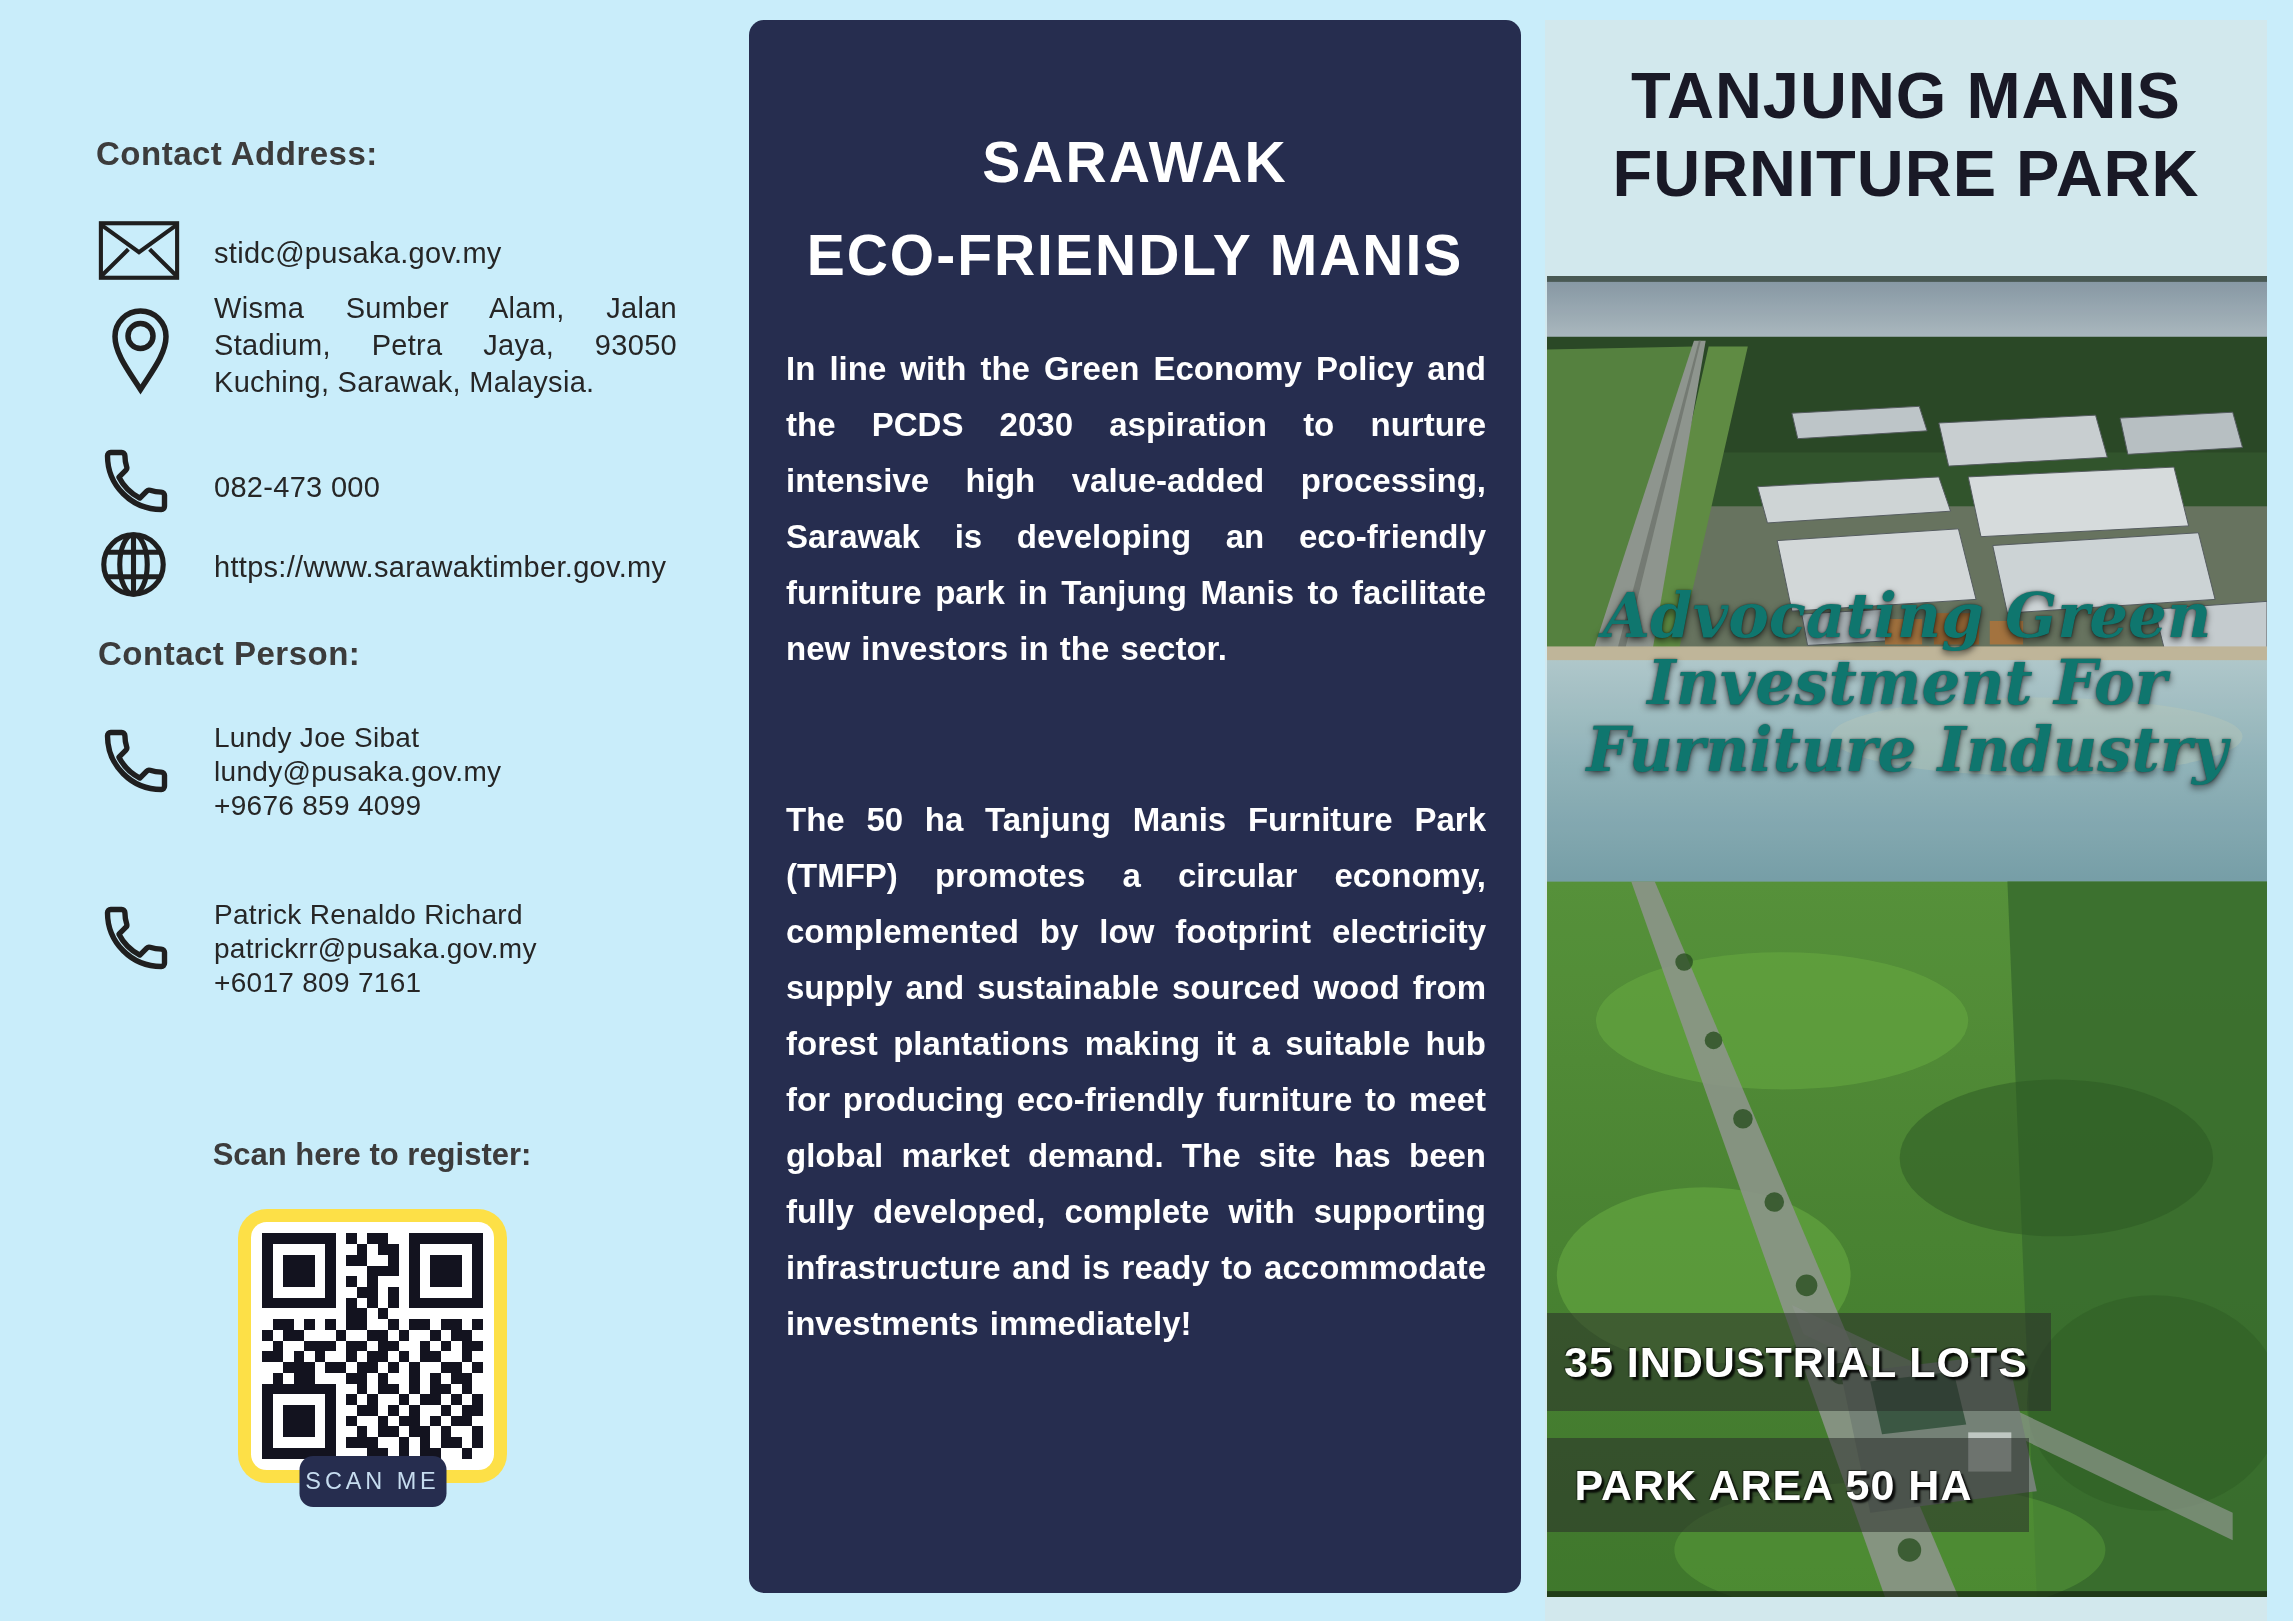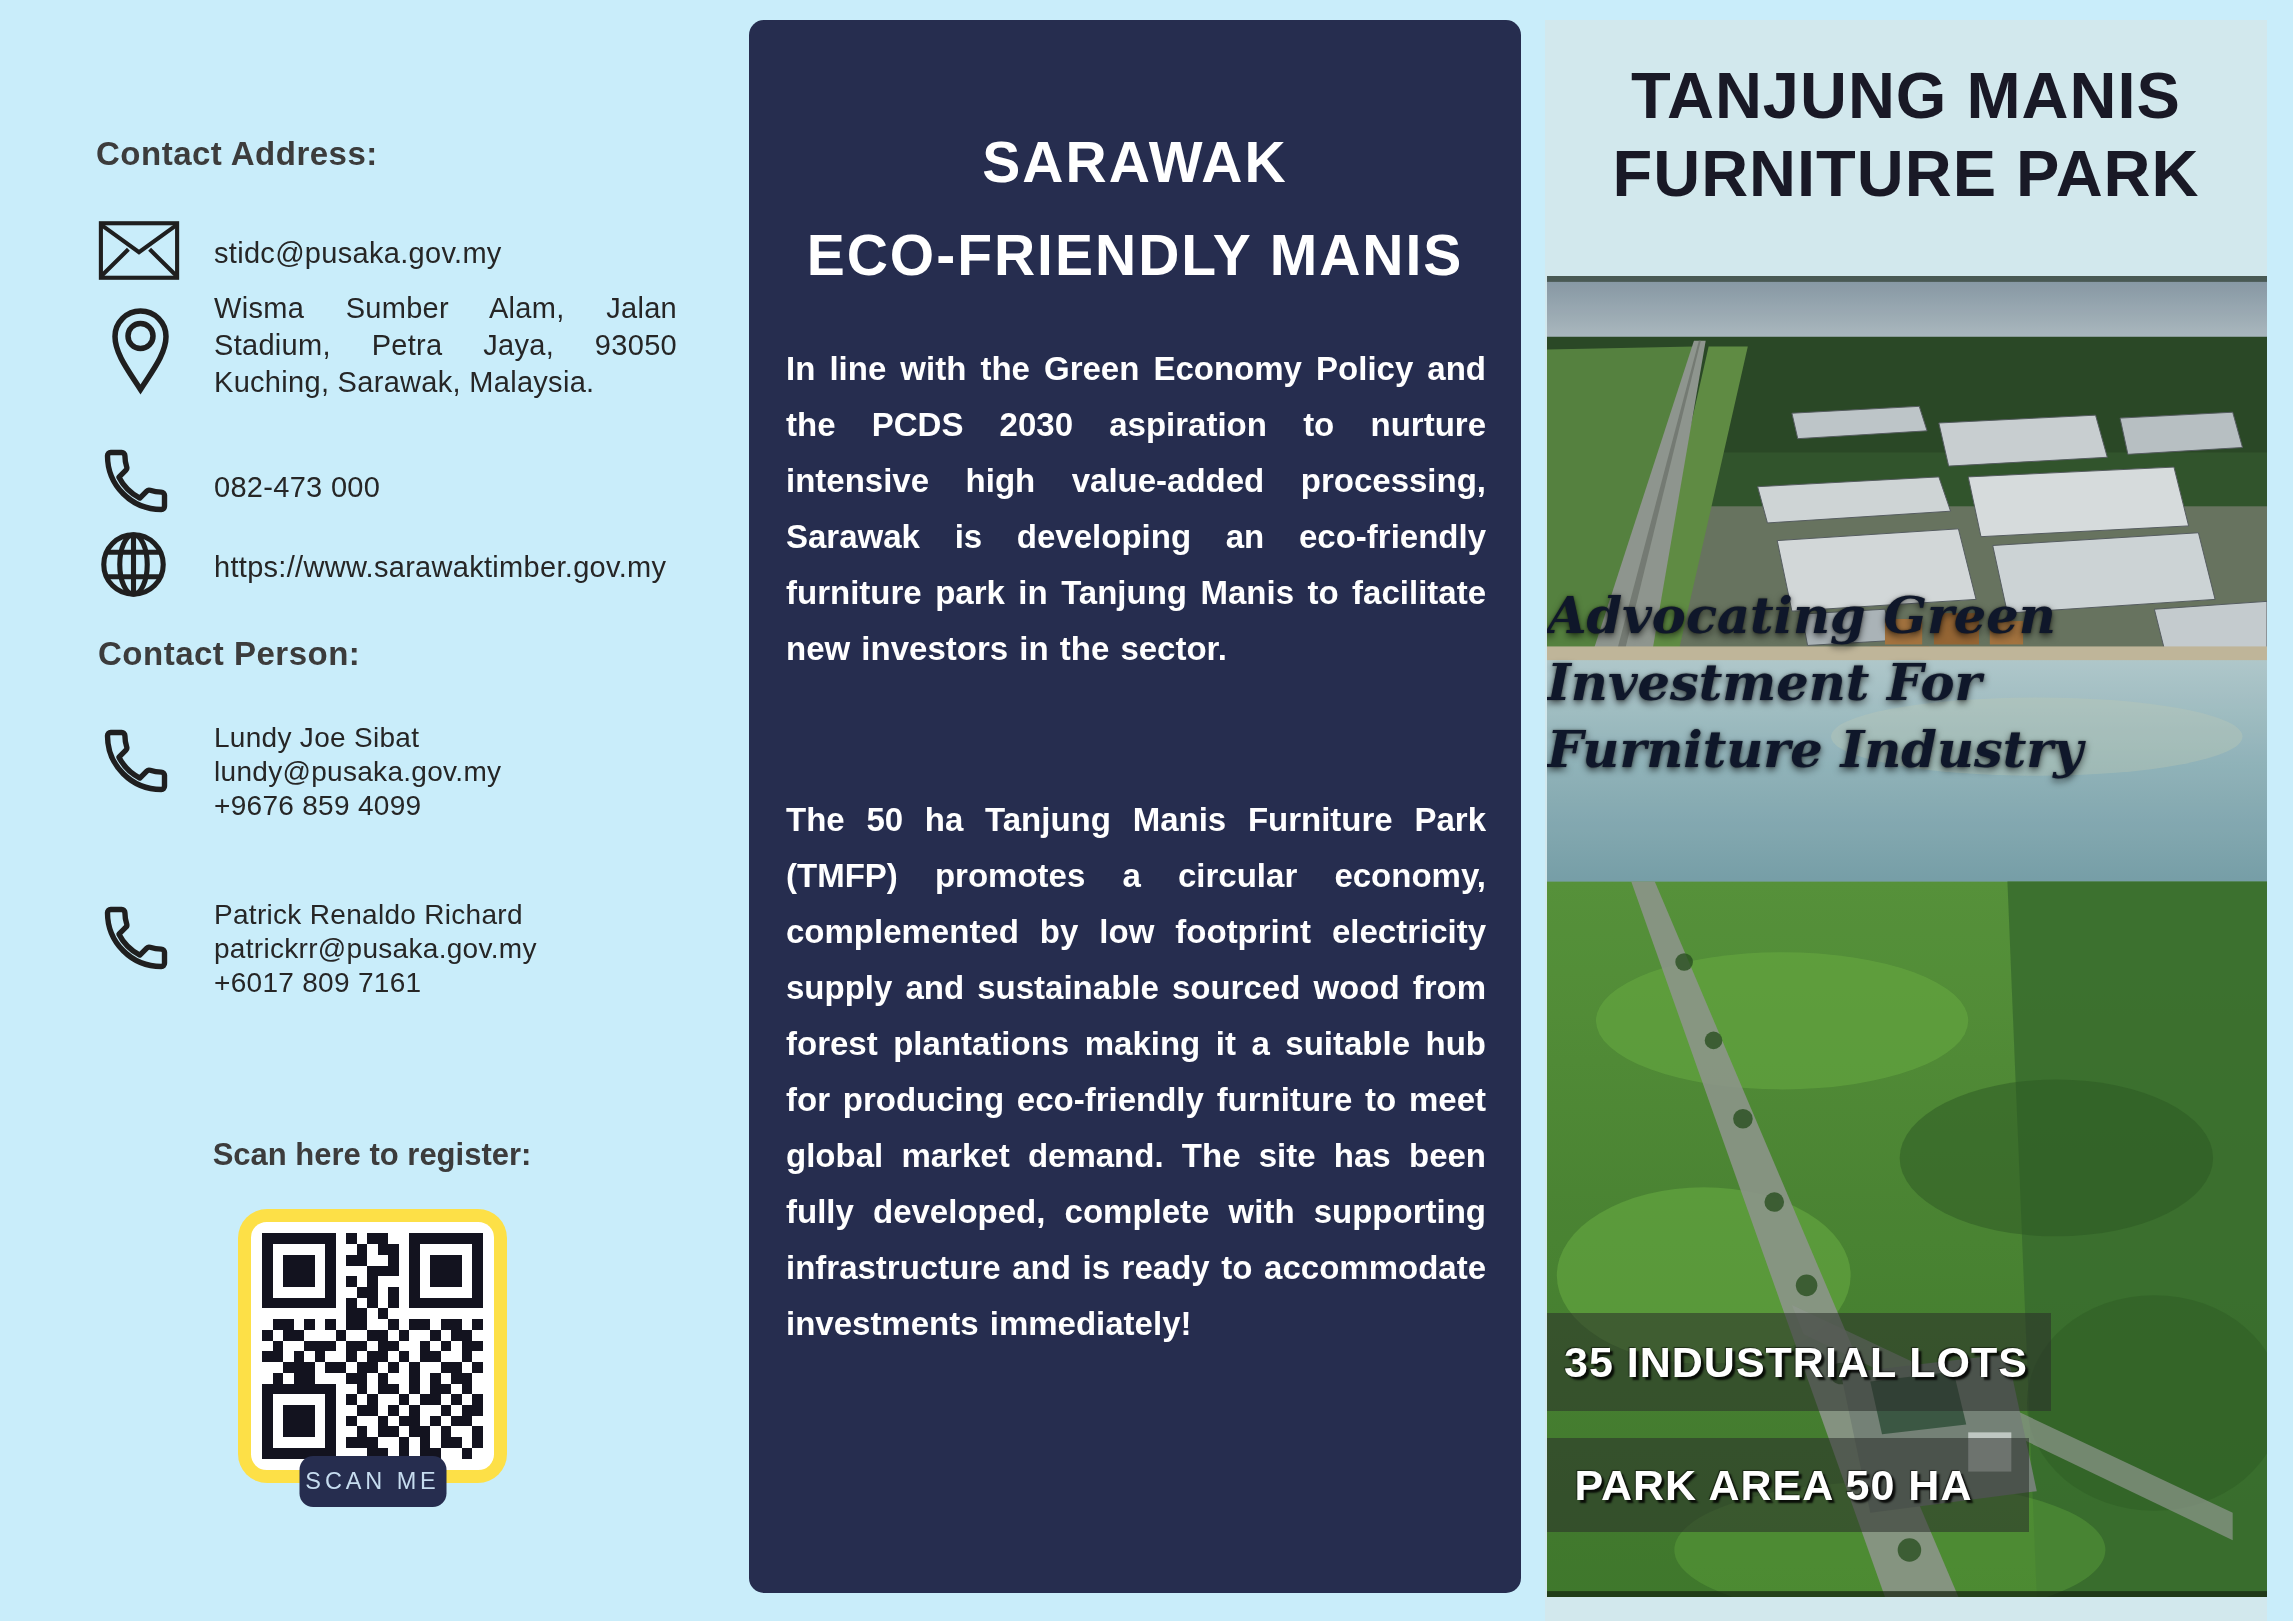--- a/index.html
+++ b/index.html
@@ -29,22 +29,22 @@
   .mp-title{position:absolute;left:0;top:96px;width:100%;text-align:center;color:#ffffff;font-size:57px;font-weight:bold;letter-spacing:2px;line-height:93px;margin:0;}
   .mp-para{position:absolute;left:37px;width:700px;color:#ffffff;font-size:33px;font-weight:bold;line-height:56px;text-align:justify;word-spacing:2px;margin:0;}
   .mp-para1{top:321px;}
   .mp-para2{top:772px;}
 
   
   .panel-right{position:absolute;left:1545px;top:19.6px;width:722px;height:1602px;background:#d2e8ed;}
   .rp-title{position:absolute;left:0;top:37px;width:100%;text-align:center;color:#191926;font-size:65px;font-weight:bold;line-height:78px;letter-spacing:1px;margin:0;}
   .photo{position:absolute;left:1547px;top:276px;width:720px;height:1321px;overflow:hidden;}
   .photo svg.scene{position:absolute;left:0;top:0;width:100%;height:100%;}
-  .photo-caption{position:absolute;left:0;top:306px;width:100%;text-align:left;color:#0f172a;
-      font-family:"DejaVu Serif",serif;font-style:italic;font-weight:bold;font-size:51px;line-height:67px;
+  .photo-caption{position:absolute;left:0;top:306px;width:100%;text-align:center;color:#0f766e;
+      font-family:"DejaVu Serif",serif;font-style:italic;font-weight:bold;font-size:61px;line-height:67px;
       text-shadow:0 2.9px 7.8px rgba(0,0,0,.65), 0 0 2px rgba(0,0,0,.5);}
   .stat{position:absolute;left:0;background:rgba(42,46,42,.55);display:flex;align-items:center;
       color:#ffffff;font-weight:bold;letter-spacing:1px;
       text-shadow:2.9px 2.9px 2px rgba(0,0,0,.85), -1px -1px 1px rgba(0,0,0,.5);}
   .stat-1{top:1037px;width:487px;height:98px;font-size:43px;padding-left:17px;}
   .stat-2{top:1162px;width:455px;height:94px;font-size:43px;padding-left:27.4px;}
 </style>
 </head>
 <body>
 

